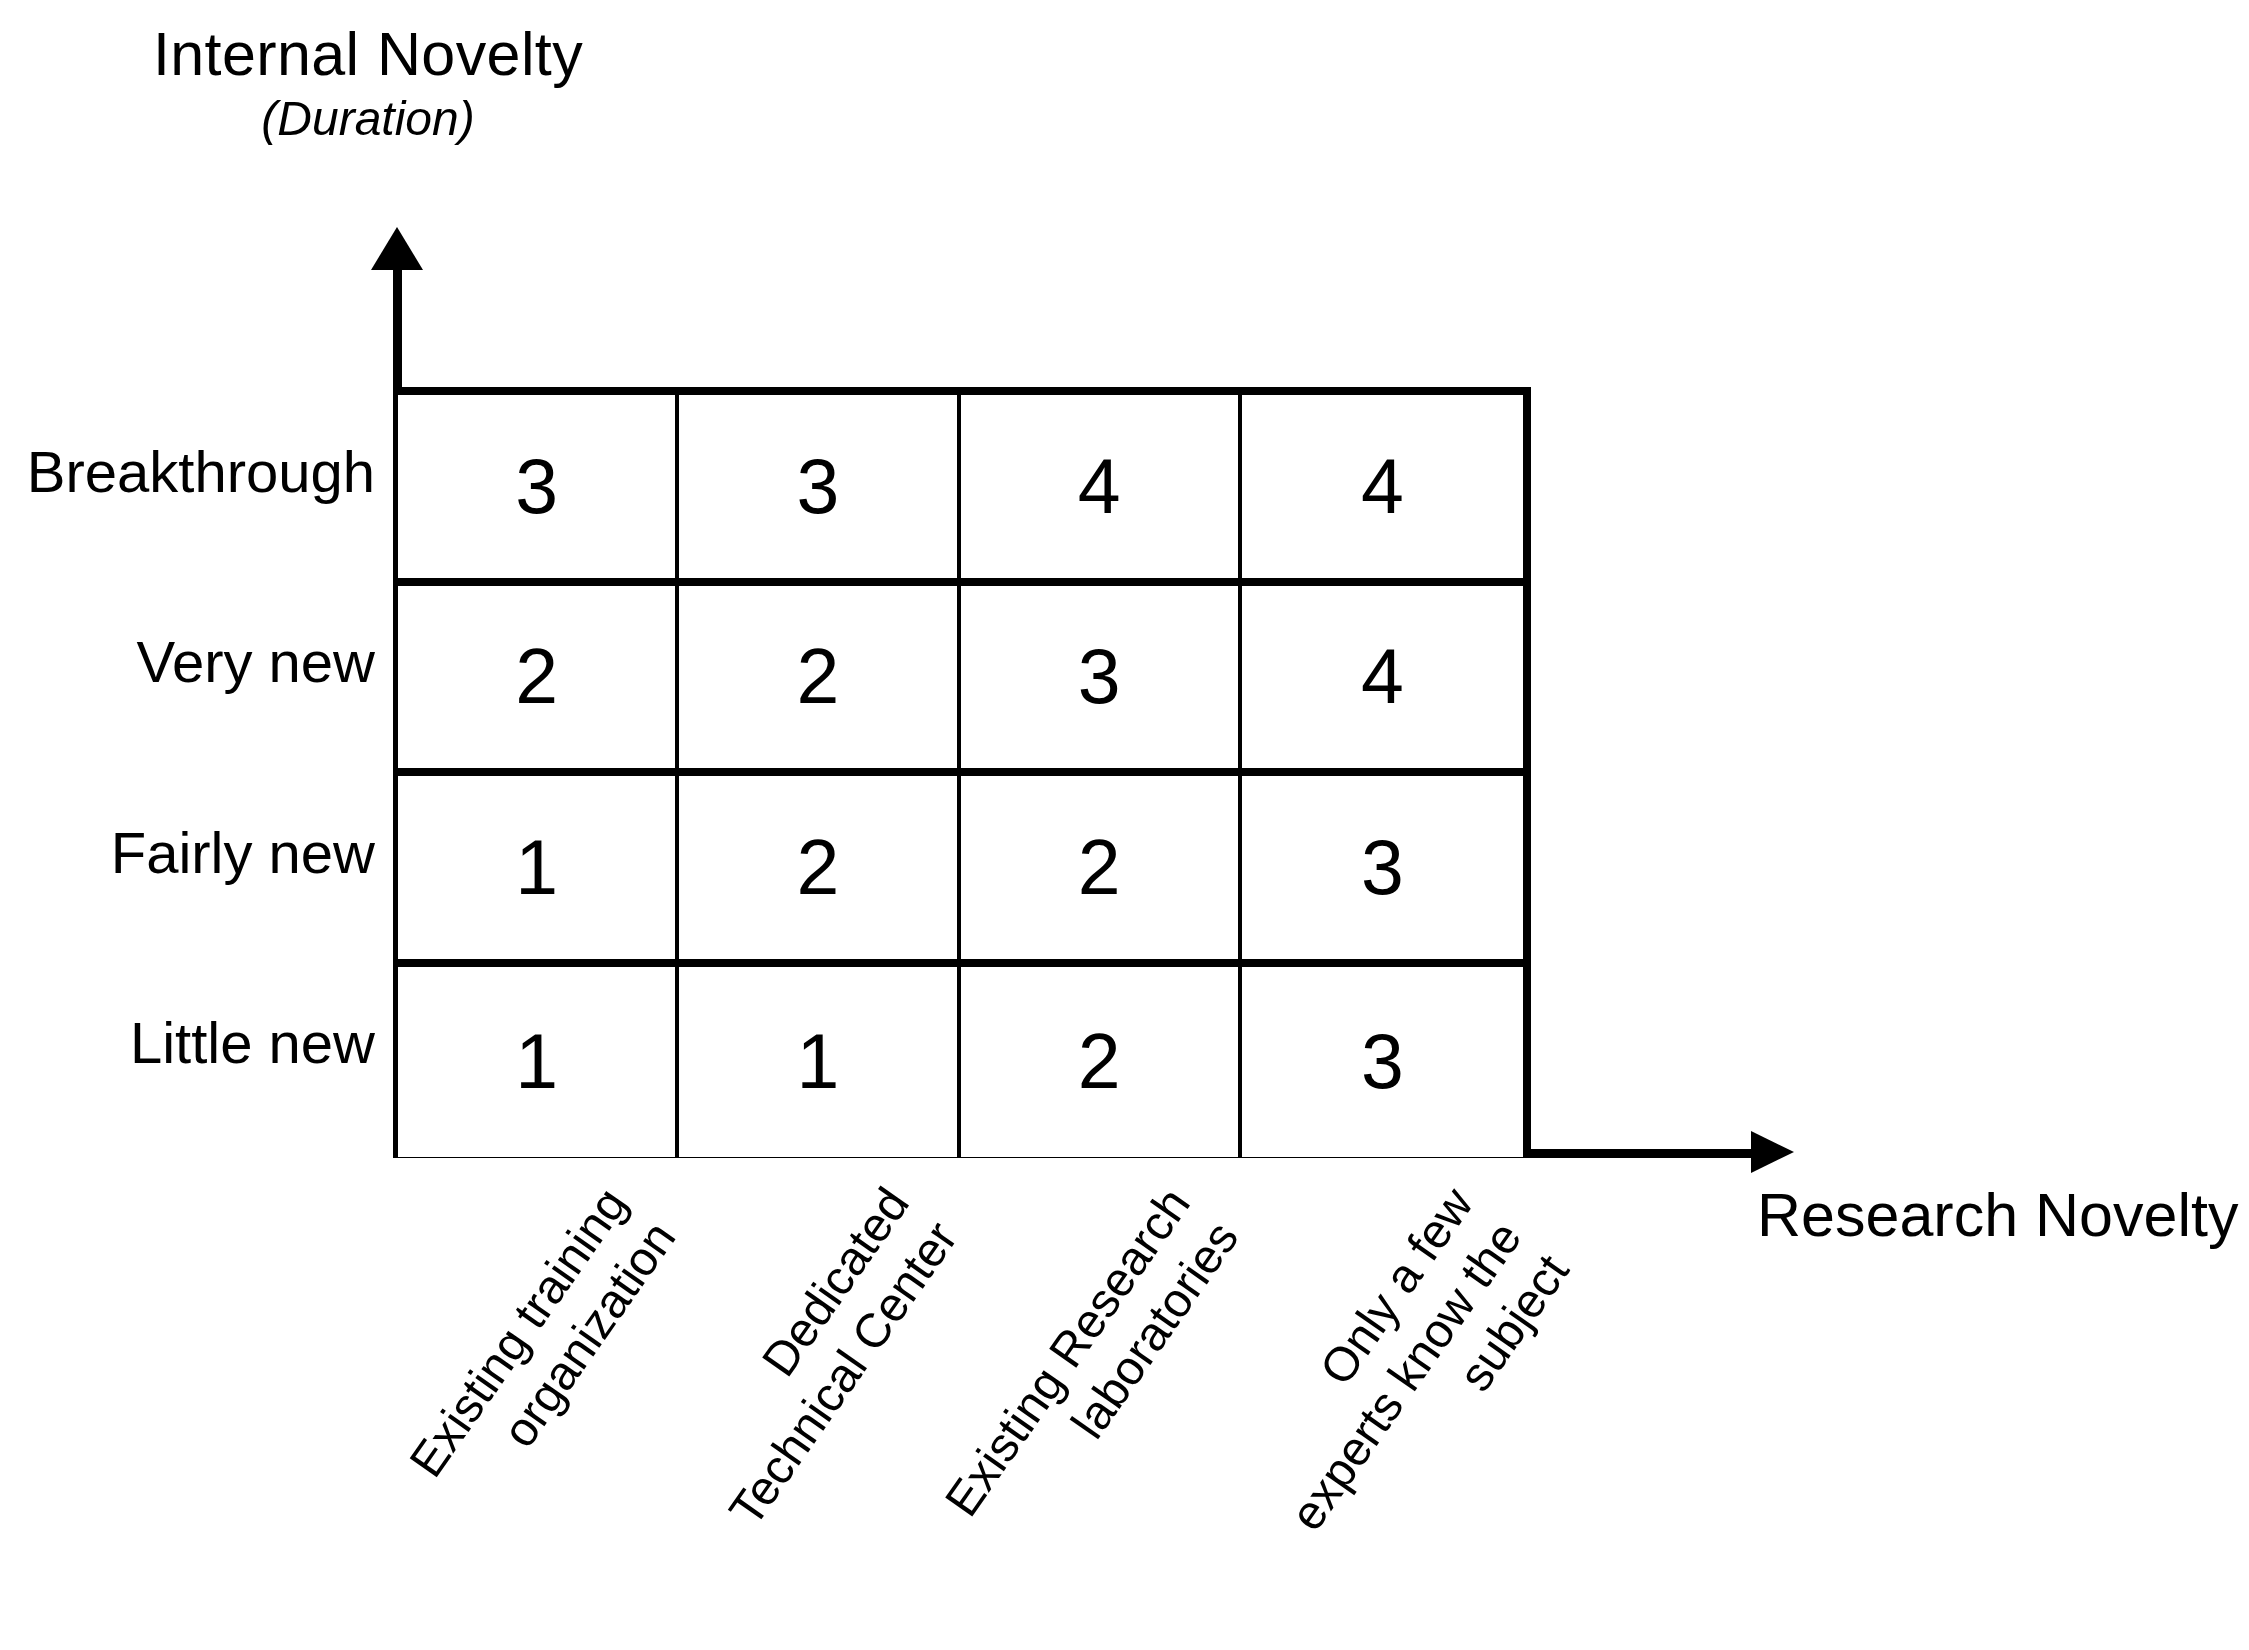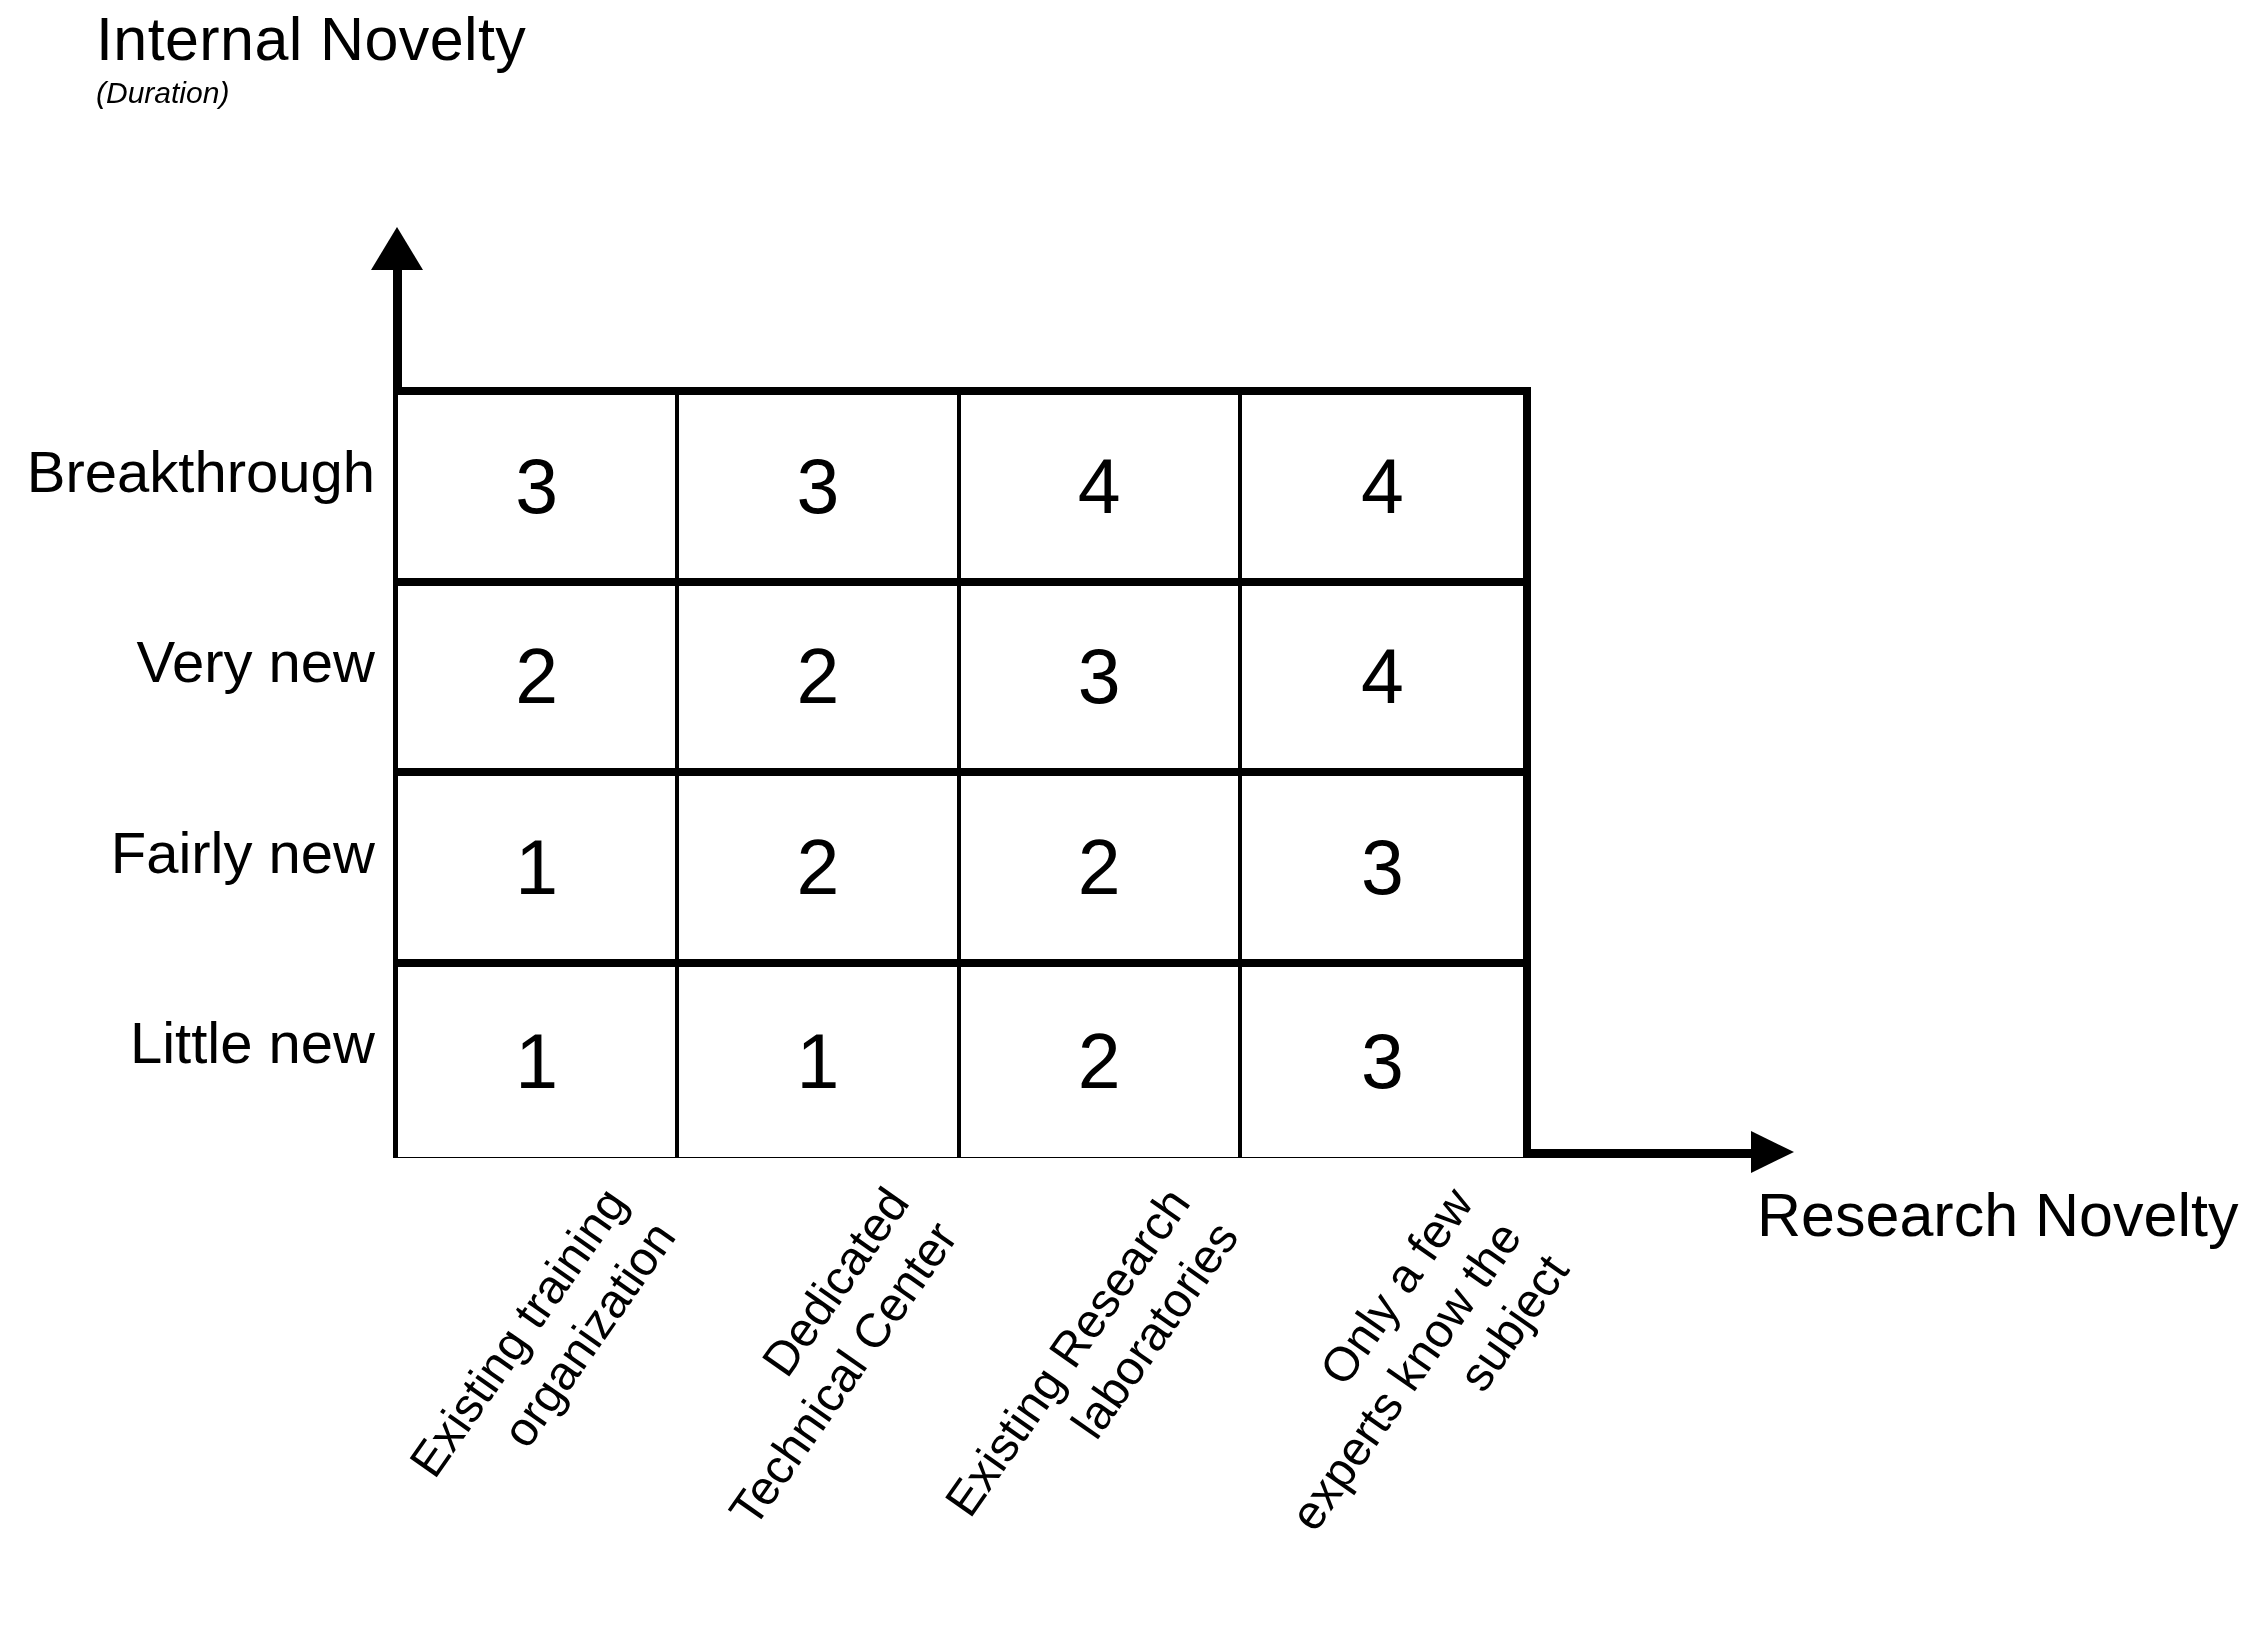--- a/index.html
+++ b/index.html
@@ -16,32 +16,33 @@
     width: 2250px;
     height: 1650px;
     background: #ffffff;
     overflow: hidden;
   }
 
   
   .y-title-block {
     position: absolute;
     left: 96px;
-    top: 7px;
+    top: 22px;
     width: 544px;
+    text-align: center;
   }
   .y-title-main {
     font-size: 61px;
     line-height: 1.05;
     font-weight: 400;
     letter-spacing: 0.4px;
     white-space: nowrap;
   }
   .y-title-sub {
-    font-size: 30px;
+    font-size: 48px;
     line-height: 1.15;
     font-style: italic;
     margin-top: 4.8px;
     white-space: nowrap;
   }
 
   
   .axis-v-line {
     position: absolute;
     left: 393px;

